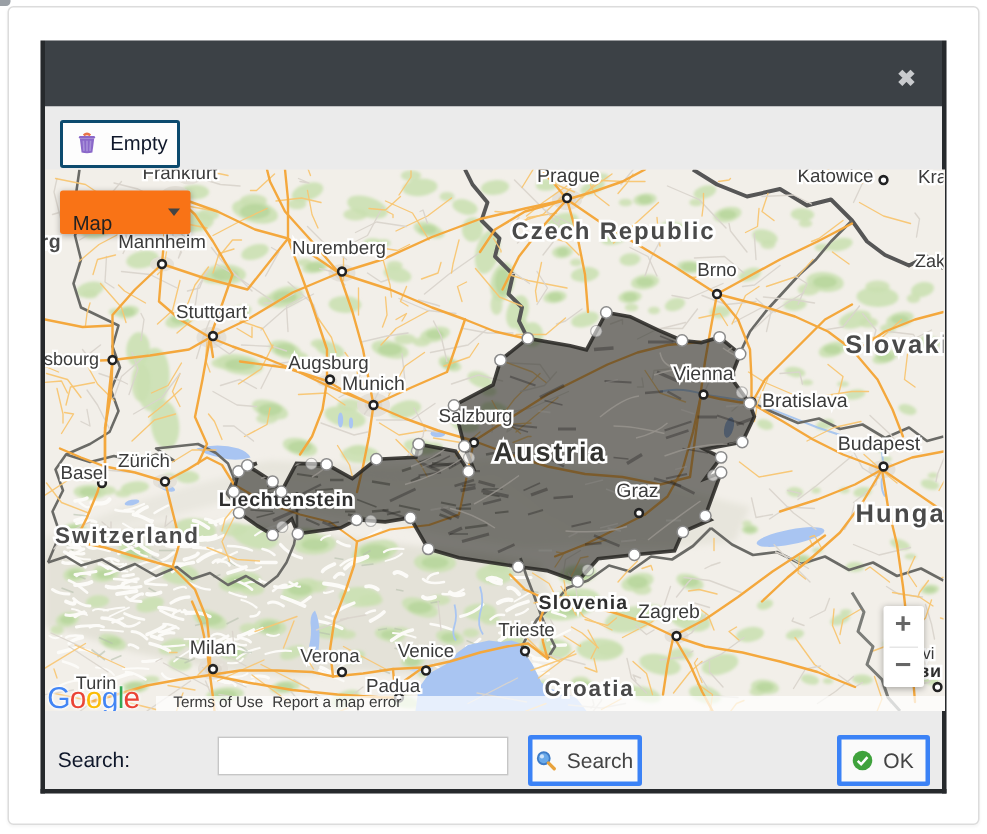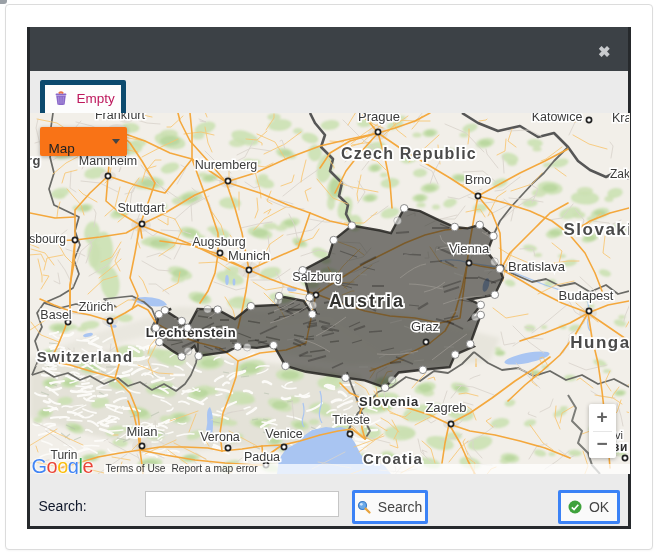--- a/index.html
+++ b/index.html
@@ -1,39 +1,39 @@
 <!DOCTYPE html>
 <html><head><meta charset="utf-8"><style>
 *{margin:0;padding:0;box-sizing:content-box}
 body{width:658px;height:556px;background:#fff;font-family:"Liberation Sans",sans-serif;position:relative;overflow:hidden}
 .frame{position:absolute;left:5px;top:4px;width:646px;height:544px;border:1px solid #dcdcdc;border-radius:4px;background:#fff;box-shadow:0 1px 2px rgba(0,0,0,0.04)}
 .sliver{position:absolute;left:0;top:0;width:7px;height:4px;background:#9aa0a6;border-radius:0 0 3px 0}
 .modal{position:absolute;left:26.5px;top:27px;width:598px;height:499px;border:3px solid #26292c;border-top:none;background:#ebebeb}
 .mhead{height:43.5px;background:#3c4146;position:relative}
 .mclose{position:absolute;right:17px;top:16px;color:#c9cbce;font-size:15px;font-weight:bold}
 .mtool{height:42px;background:#ebebeb;position:relative}
-.btn-empty{position:absolute;left:10px;top:9px;width:76px;height:28px;background:#fdfdfd;border:5px solid #0c4a6e;border-radius:2px;font-size:13.5px;color:#be185d;display:flex;align-items:center}
+.btn-empty{position:absolute;left:10px;top:9px;width:76px;height:28px;background:#fdfdfd;border:2px solid #0c4a6e;border-radius:2px;font-size:13.5px;color:#0f172a;display:flex;align-items:center}
 .btn-empty svg{margin:0 9px 0 9px}
 .map{position:relative;width:600px;height:361px;background:#f2efe9;overflow:hidden}
 .mfoot{position:relative;height:52.5px;background:#ebebeb}
 .slabel{position:absolute;left:9px;top:24px;font-size:14px;color:#0f172a}
 .sinput{position:absolute;left:115px;top:17px;width:192px;height:24px;border:1px solid #c6c6c6;background:#fff}
 .fbtn{position:absolute;top:16px;height:28px;background:#fafafa;border:3px solid #3b82f6;border-radius:2px;font-size:14px;color:#444;display:flex;align-items:center;justify-content:center;gap:7px}
 .b-search{left:322px;width:70px}
 .b-cancel{left:438px;width:73px}
 .b-ok{left:528px;width:56px}
 .gm-map-btn{position:absolute;left:10px;top:14px;width:87px;height:29px;background:#f97316;border-radius:2px;box-shadow:0 1px 4px rgba(0,0,0,0.3);font-size:13px;color:#222;display:flex;align-items:flex-end}
 .gm-map-btn span{margin-left:9px;font-size:13.5px}
 .gm-map-btn .tri{position:absolute;right:7px;top:12px;width:0;height:0;border-left:4px solid transparent;border-right:4px solid transparent;border-top:5px solid #444}
 .gm-zoom{position:absolute;left:559px;top:291px;width:27px;height:54px;background:#fff;border-radius:2px;box-shadow:0 1px 4px rgba(0,0,0,0.3)}
 .gm-zoom .z{width:27px;height:27px;text-align:center;line-height:26px;font-size:19px;color:#666;font-weight:bold}
 .gm-zoom .sep{height:1px;background:#e6e6e6;margin:0 4px}
 .gm-attr{position:absolute;left:74px;right:0;bottom:0;height:10px;background:rgba(255,255,255,0.72);font-size:10.2px;color:#393939;white-space:nowrap;display:flex;align-items:center}
 .gm-attr .a1{margin-left:20px}
-.gm-attr .a2{margin-left:2px}
+.gm-attr .a2{margin-left:12px}
 .gm-attr .a3{margin-left:6px}
 .glogo{position:absolute;left:2px;bottom:-4px;font-size:20px;font-weight:normal;letter-spacing:-0.5px;text-shadow:0 0 2px #fff,0 0 2px #fff,0 0 3px #fff}
 </style></head><body>
 <div class="frame"></div>
 <div class="sliver"></div>
 <div class="modal">
  <div class="mhead">
       <span class="mclose">✖</span>
     </div>
  <div class="mtool">

